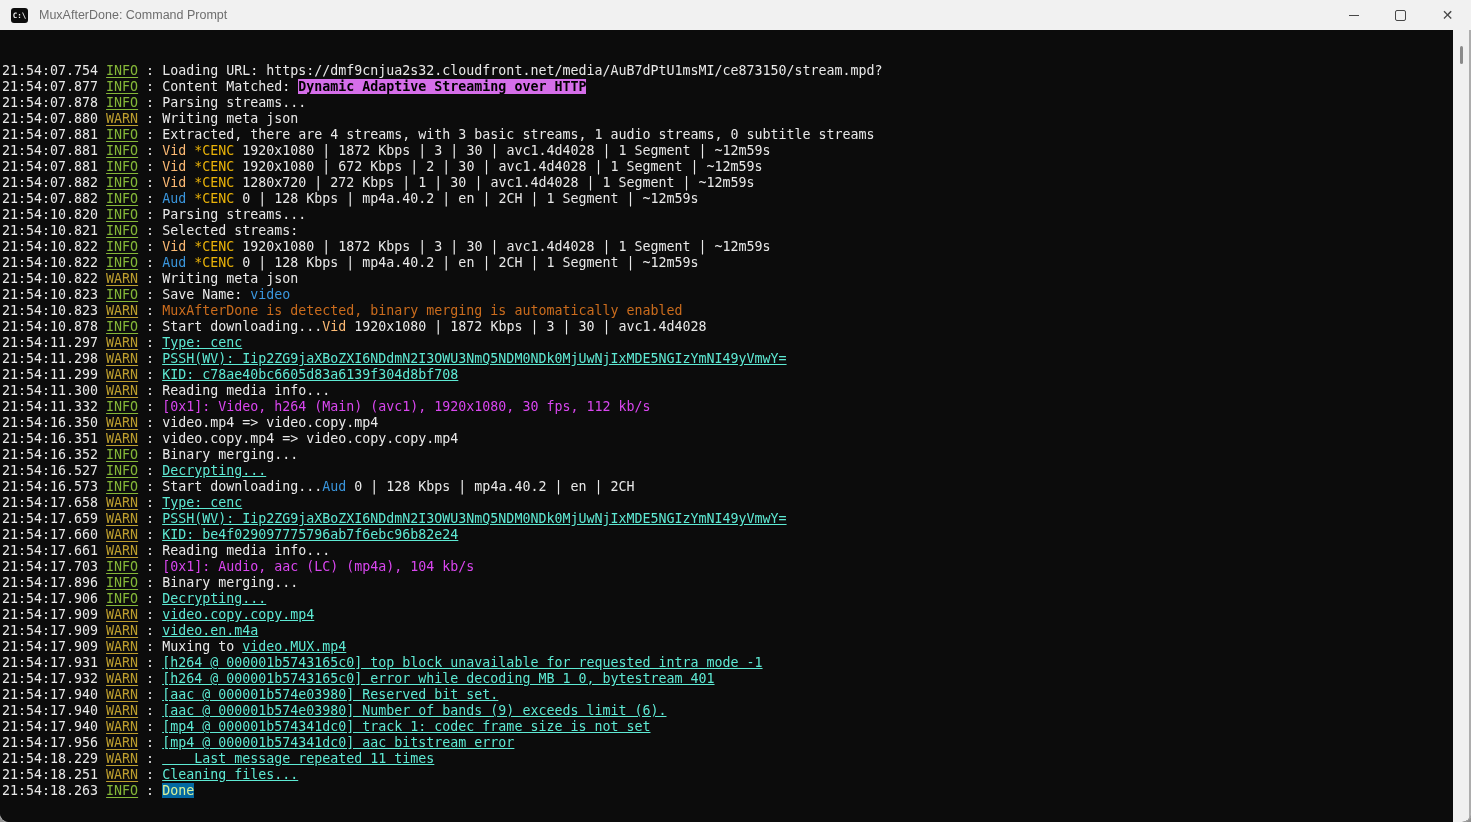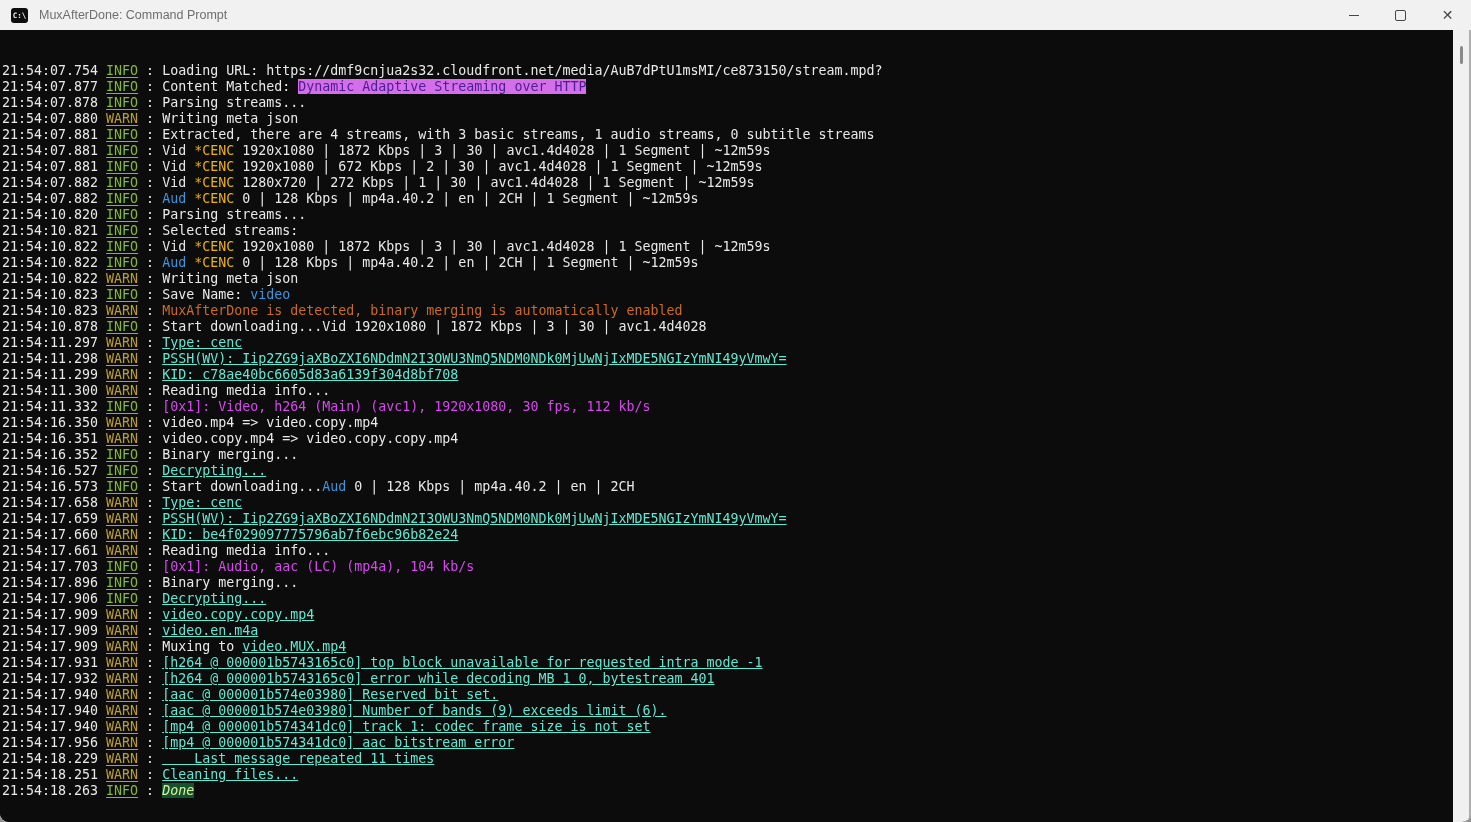--- a/index.html
+++ b/index.html
@@ -19,27 +19,27 @@
   .body-row{display:flex;height:792px;gap:8px;}
   .console{flex:1;background:#0c0c0c;font-family:"DejaVu Sans Mono","Liberation Mono",monospace;
            font-size:13.3px;line-height:16px;color:#e9e9e9;padding:1px 0 0 2px;white-space:pre;overflow:hidden;}
   .log-line{white-space:pre;}
   .time{color:#e9e9e9;}
   .level{text-decoration:underline;text-decoration-thickness:1px;text-underline-offset:2px;}
   .level.info{color:#85b838;}
   .level.warn{color:#bd9e2e;text-align:right;}
   .seg-white{color:#e9e9e9;}
   .seg-gray{color:#5eead4;text-decoration:underline;}
-  .seg-cyan{color:#e5e5e5;}
+  .seg-cyan{color:#fdba74;}
   .seg-blue{color:#3a96dd;}
   .seg-steel{color:#d946ef;}
   .seg-red{color:#eab308;}
   .seg-orange{color:#cb6c1d;}
-  .seg-hl-magenta{color:#4c1d95;background:#d56ee9;}
-  .seg-hl-green{color:#d9f29b;background:#14532d;font-style:italic;}
+  .seg-hl-magenta{color:#000000;background:#d56ee9;font-weight:bold;}
+  .seg-hl-green{color:#d9f29b;background:#0369a1;}
   
   .scrollbar{width:18px;background:#f0f0f0;position:relative;border-right:2px solid #adadad;box-sizing:border-box;}
   .scroll-thumb{position:absolute;top:16px;left:7px;width:3px;height:18px;background:#8a8a8a;border-radius:2px;}
 </style>
 </head>
 <body>
 
 <div class="window">
 
   <div class="titlebar">

